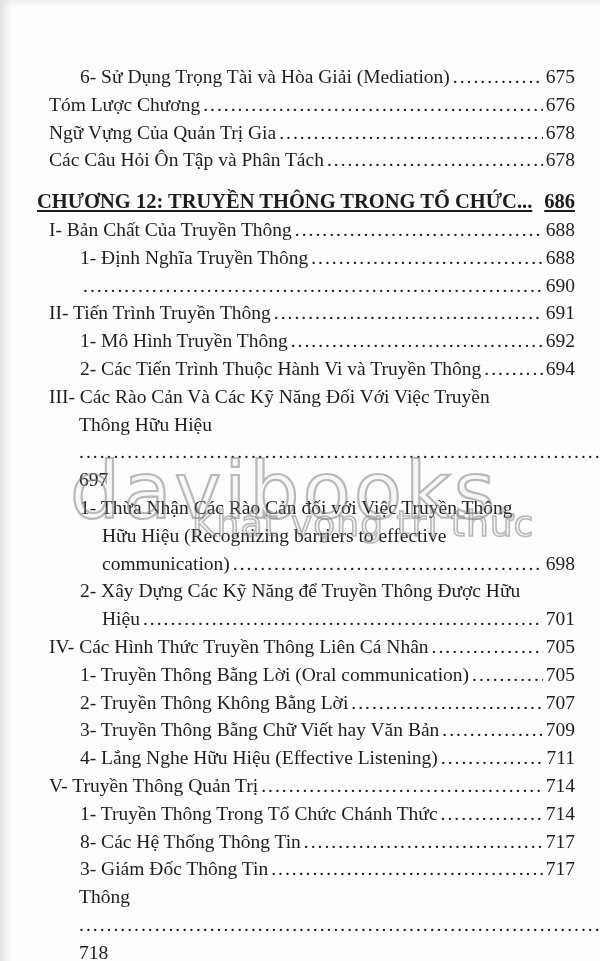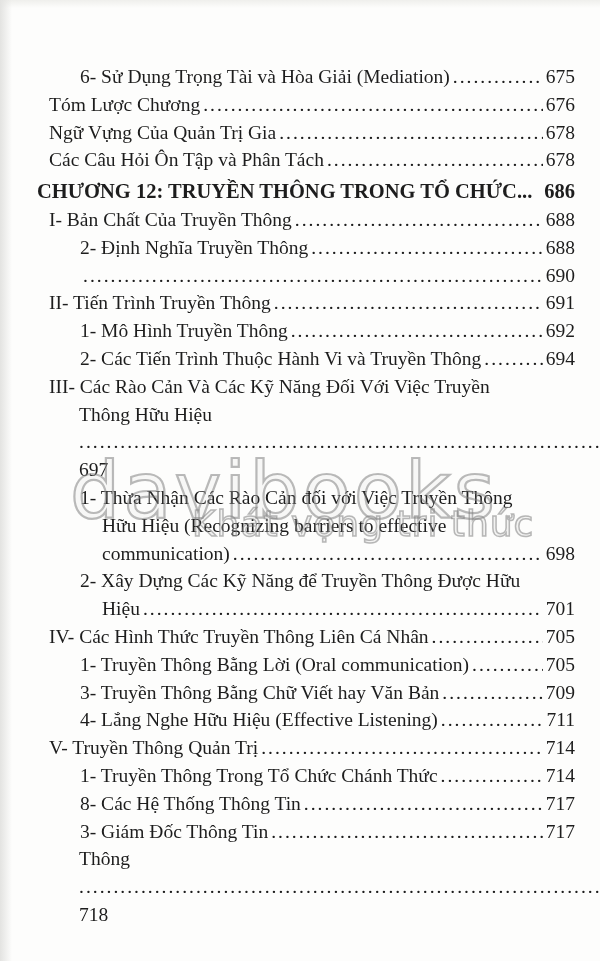--- a/index.html
+++ b/index.html
@@ -65,21 +65,21 @@
   .l1  { margin-left: 49px; }
   .l1c { margin-left: 76px; flex-direction: column; }
   .l2  { margin-left: 80px; }
   .l2c { margin-left: 102px; }
   .chapter {
     margin-left: 37px;
     font-weight: 700;
     font-size: 20.5px;
   }
   .chapter .dots { letter-spacing: 1px; }
-  .gap { margin-top: 4px; }
+  .gap { margin-top: 14px; text-decoration: underline; }
 
   .wm {
     position: absolute;
     pointer-events: none;
     white-space: nowrap;
     line-height: 1;
     z-index: 5;
   }
   .wm-logo {
     left: 70px;
@@ -136,21 +136,21 @@
     <span class="toc-text">CHƯƠNG 12: TRUYỀN THÔNG TRONG TỔ CHỨC...</span>
     <span class="dots nodots"></span>
     <span class="toc-page">686</span>
   </div>
       <div class="toc-line l1">
     <span class="toc-text">I- Bản Chất Của Truyền Thông</span>
     <span class="dots"></span>
     <span class="toc-page">688</span>
   </div>
       <div class="toc-line l2">
-    <span class="toc-text">2- Định Nghĩa Truyền Thông</span>
+    <span class="toc-text">1- Định Nghĩa Truyền Thông</span>
     <span class="dots"></span>
     <span class="toc-page">688</span>
   </div>
       <div class="toc-line l2">
     <span class="dots"></span>
     <span class="toc-page">690</span>
   </div>
       <div class="toc-line l1">
     <span class="toc-text">II- Tiến Trình Truyền Thông</span>
     <span class="dots"></span>
@@ -203,20 +203,25 @@
   </div>
       <div class="toc-line l1">
     <span class="toc-text">IV- Các Hình Thức Truyền Thông Liên Cá Nhân</span>
     <span class="dots"></span>
     <span class="toc-page">705</span>
   </div>
       <div class="toc-line l2">
     <span class="toc-text">1- Truyền Thông Bằng Lời (Oral communication)</span>
     <span class="dots"></span>
     <span class="toc-page">705</span>
+  </div>
+      <div class="toc-line l2">
+    <span class="toc-text">2- Truyền Thông Không Bằng Lời</span>
+    <span class="dots"></span>
+    <span class="toc-page">707</span>
   </div>
       <div class="toc-line l2">
     <span class="toc-text">3- Truyền Thông Bằng Chữ Viết hay Văn Bản</span>
     <span class="dots"></span>
     <span class="toc-page">709</span>
   </div>
       <div class="toc-line l2">
     <span class="toc-text">4- Lắng Nghe Hữu Hiệu (Effective Listening)</span>
     <span class="dots"></span>
     <span class="toc-page">711</span>

